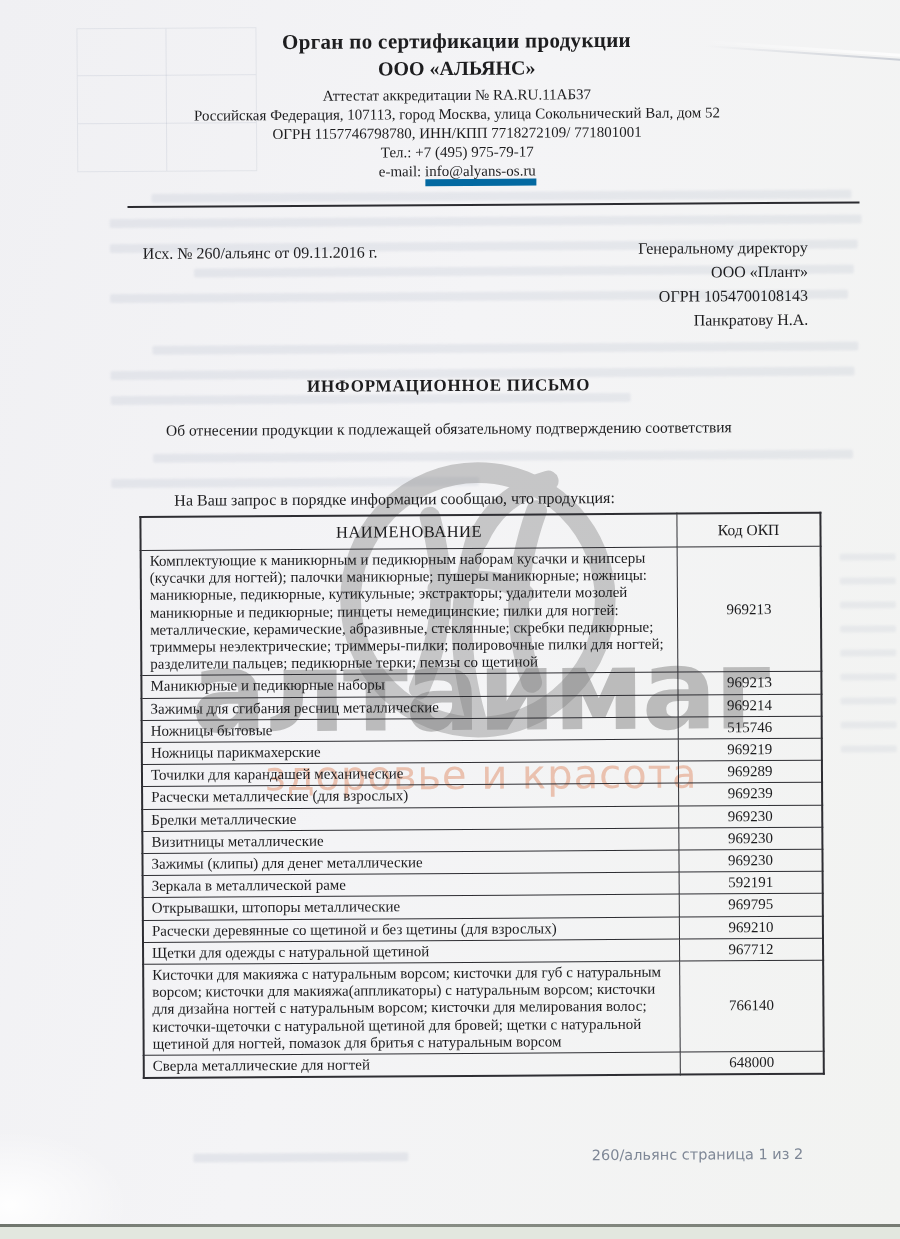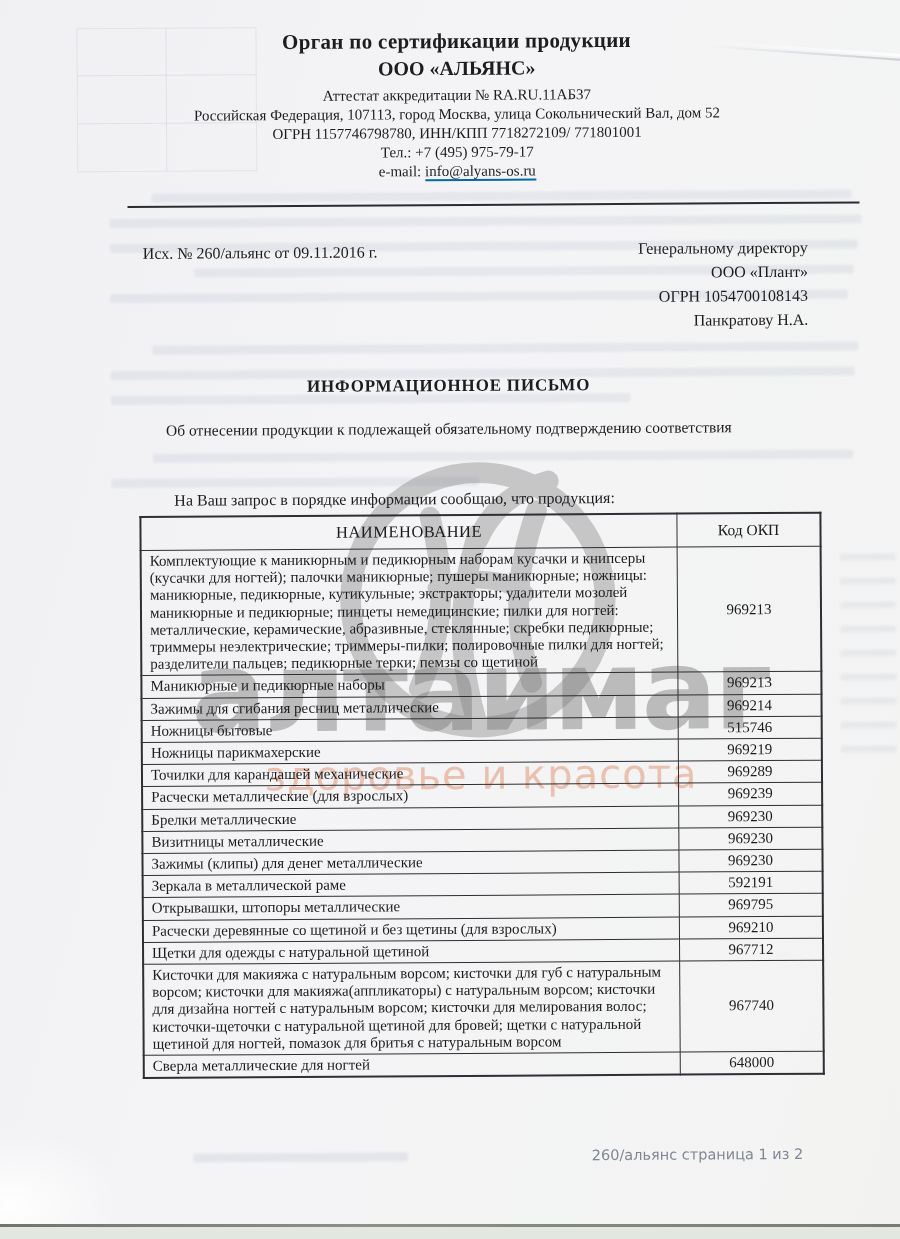--- a/index.html
+++ b/index.html
@@ -64,21 +64,21 @@
     position:absolute;left:90px;top:752px;width:780px;text-align:center;
     font-family:"DejaVu Sans","Liberation Sans",sans-serif;
     font-weight:400;font-size:40px;letter-spacing:1px;
   }
   
   .print{position:absolute;inset:0;z-index:5;}
   .org-header{position:absolute;left:110px;top:28px;width:700px;text-align:center;line-height:19px;}
   .org-type{font-size:21px;font-weight:700;letter-spacing:.3px;line-height:27px;}
   .org-name{font-size:20px;font-weight:700;line-height:27px;margin-bottom:4px;}
   .org-line{font-size:15px;}
-  .email-link{border-bottom:2px solid #0369a1;}
+  .email-link{border-bottom:7px solid #0369a1;}
   .rule{position:absolute;left:130px;top:204px;width:732px;height:2px;background:#2b2b30;}
   .ref{position:absolute;left:145px;top:243px;font-size:16px;}
   .addressee{position:absolute;right:90px;top:238px;text-align:right;font-size:16px;line-height:24px;}
   .letter-title{position:absolute;left:100px;top:376px;width:700px;text-align:center;font-size:17px;letter-spacing:.8px;font-weight:600;}
   .letter-subtitle{position:absolute;left:60px;top:420px;width:780px;text-align:center;font-size:15.5px;}
   .intro{position:absolute;left:175px;top:490px;font-size:16px;}
   table.okp{
     position:absolute;left:140px;top:514px;width:682px;
     border-collapse:collapse;border:2px solid #2e2e33;
     font-size:15px;
@@ -258,21 +258,21 @@
     <td class="code-cell">969210</td>
   </tr>
 
   <tr>
     <td class="name-cell">Щетки для одежды с натуральной щетиной</td>
     <td class="code-cell">967712</td>
   </tr>
 
   <tr>
     <td class="name-cell">Кисточки для макияжа с натуральным ворсом; кисточки для губ с натуральным ворсом; кисточки для макияжа(аппликаторы) с натуральным ворсом; кисточки для дизайна ногтей с натуральным ворсом; кисточки для мелирования волос; кисточки-щеточки с натуральной щетиной для бровей; щетки с натуральной щетиной для ногтей, помазок для бритья с  натуральным ворсом</td>
-    <td class="code-cell">967740</td>
+    <td class="code-cell">766140</td>
   </tr>
 
   <tr>
     <td class="name-cell">Сверла металлические для ногтей</td>
     <td class="code-cell">648000</td>
   </tr>
 </tbody>
       </table>
 
       <div class="page-note">260/альянс страница 1 из 2</div>

